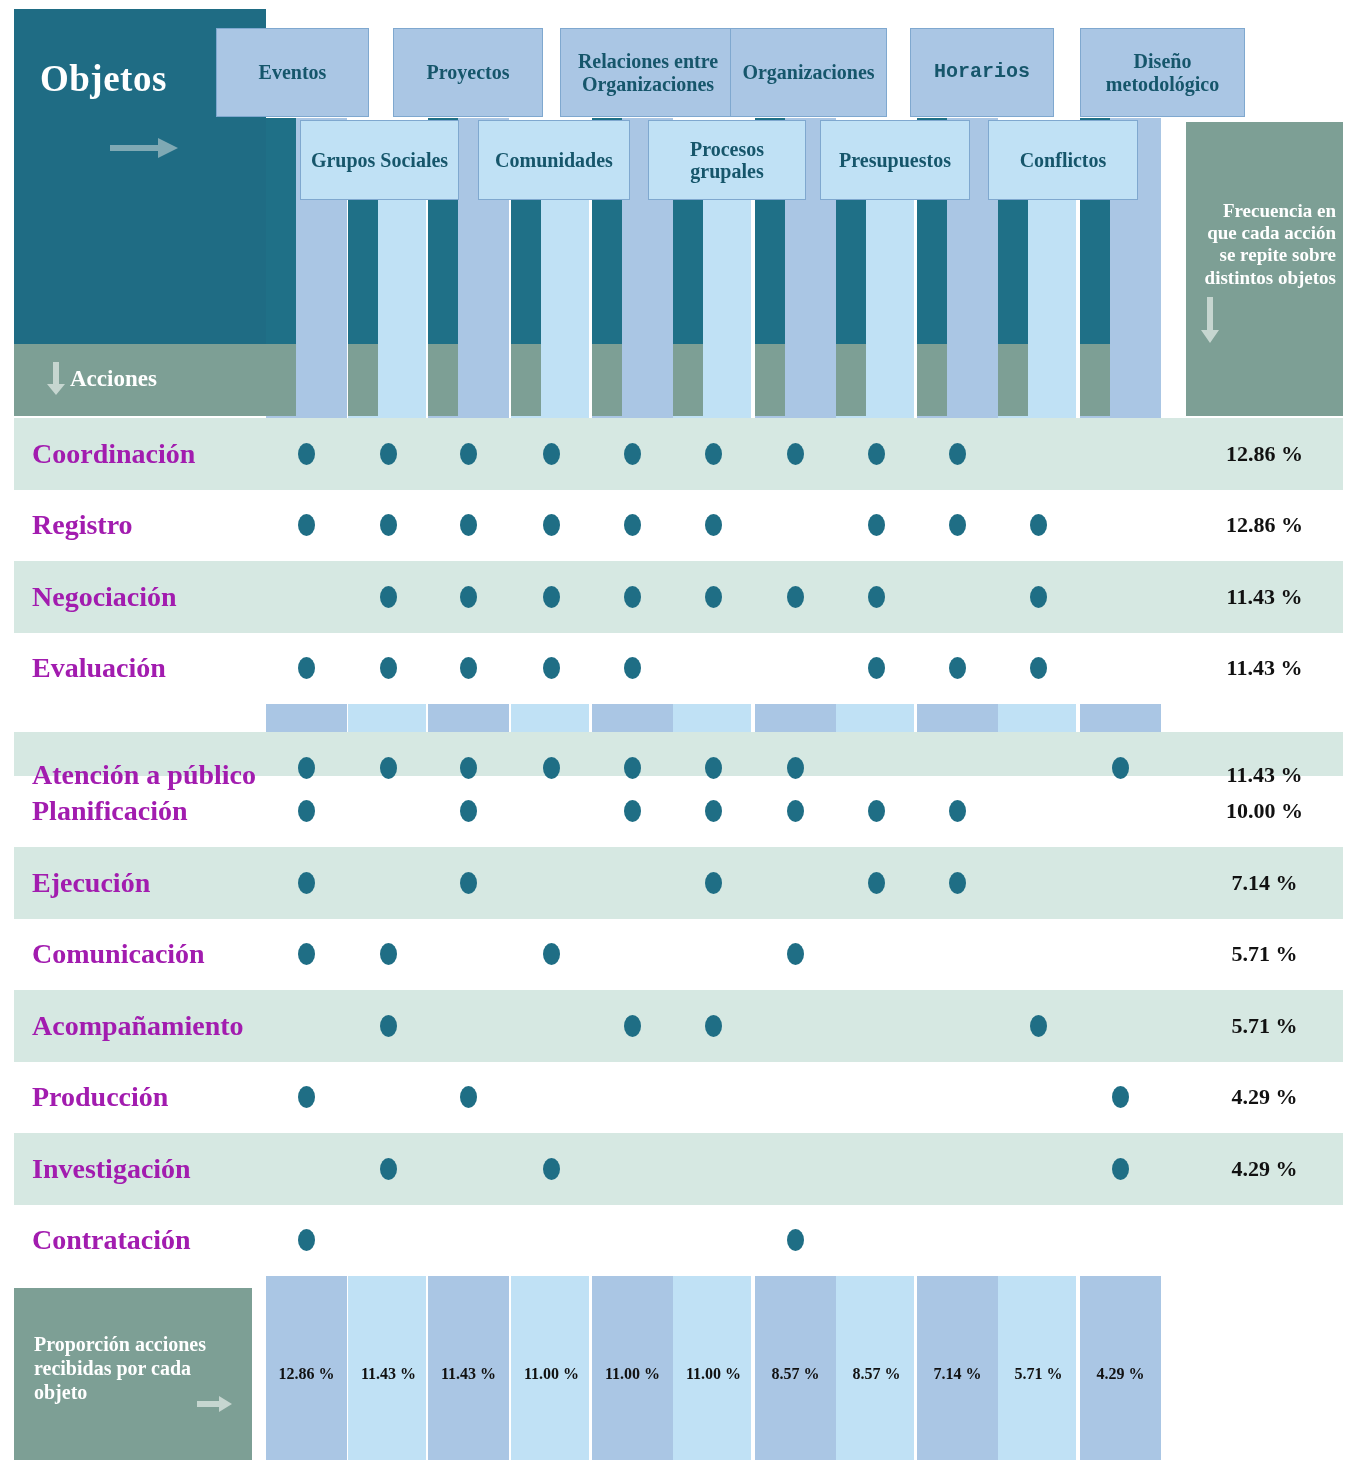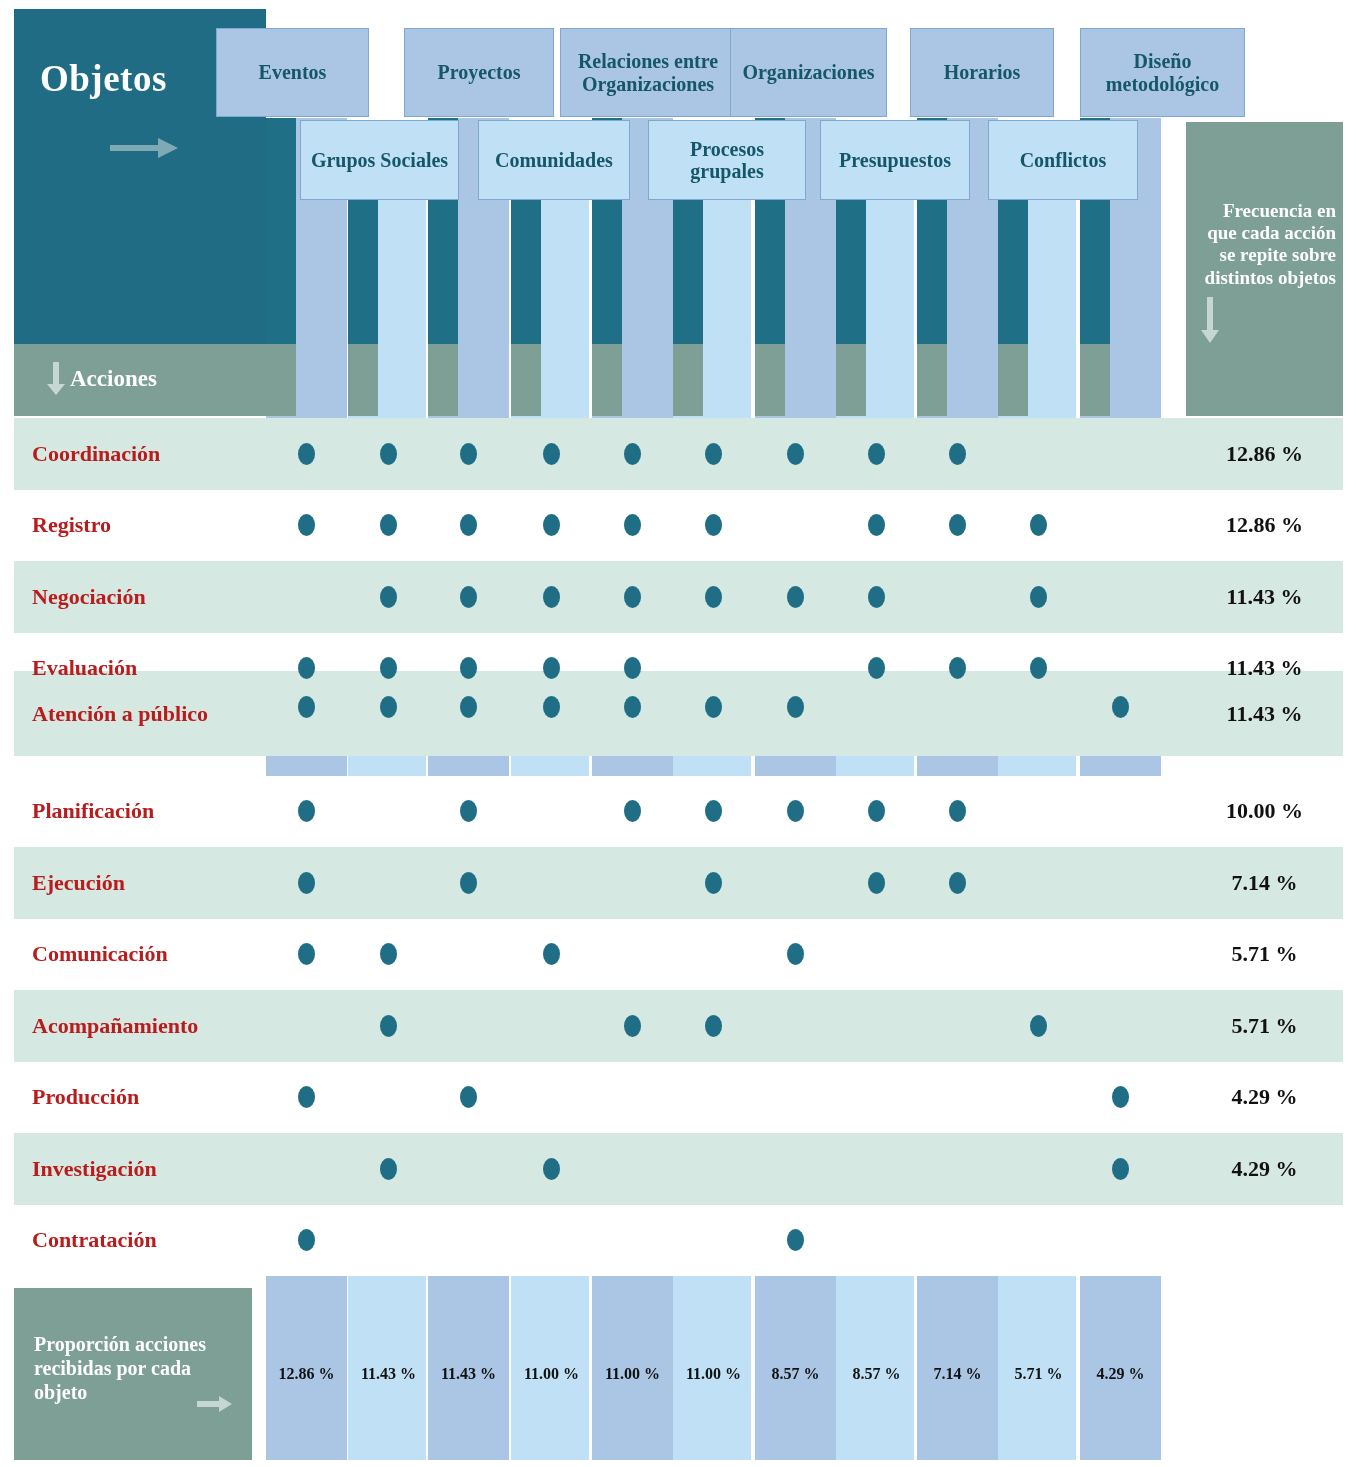--- a/index.html
+++ b/index.html
@@ -114,23 +114,23 @@
     position:absolute;
     left:14px; top:0;
     width:1329px;
     height:100%;
   }
   .mrow .rowlabel {
     position:absolute;
     left:32px;
     top:0; height:100%;
     display:flex; align-items:center;
-    font-size:22px;
-    font-weight:bold;
-    color:#b91c1c;
+    font-size:28px;
+    font-weight:bold;
+    color:#a21caf;
     z-index:6;
   }
   .mrow .rowpct {
     position:absolute;
     left:1186px; width:157px;
     top:0; height:100%;
     display:flex; align-items:center; justify-content:center;
     font-size:22px;
     font-weight:bold;
     color:#111111;
@@ -265,24 +265,24 @@
 
   <div id="frecuencia-block">
     <svg id="frecuencia-arrow" viewBox="0 0 20 48">
       <path d="M7 0 L13 0 L13 33 L19 33 L10 46 L1 33 L7 33 Z" fill="#c6d6d0"></path>
     </svg>
     <div id="frecuencia-text">Frecuencia en que cada acción se repite sobre distintos objetos</div>
   </div>
 
   <div id="headers">
       <div class="hdr-box hdr-row1" style="left: 216px; width: 153px;">Eventos</div>
-      <div class="hdr-box hdr-row1" style="left: 404px; width: 150px;">Proyectos</div>
+      <div class="hdr-box hdr-row1" style="left: 393px; width: 150px;">Proyectos</div>
       <div class="hdr-box hdr-row1" style="left: 560px; width: 176px;">Relaciones entre Organizaciones</div>
       <div class="hdr-box hdr-row1" style="left: 730px; width: 157px;">Organizaciones</div>
-      <div class="hdr-box hdr-row1" style="left: 910px; width: 144px;">Horarios</div>
+      <div class="hdr-box hdr-row1" style="left: 910px; width: 144px; font-family: Liberation Mono, monospace;">Horarios</div>
       <div class="hdr-box hdr-row1" style="left: 1080px; width: 165px;">Diseño metodológico</div>
       <div class="hdr-box hdr-row2" style="left: 300px; width: 159px;">Grupos Sociales</div>
       <div class="hdr-box hdr-row2" style="left: 478px; width: 152px;">Comunidades</div>
       <div class="hdr-box hdr-row2" style="left: 648px; width: 158px;">Procesos grupales</div>
       <div class="hdr-box hdr-row2" style="left: 820px; width: 150px;">Presupuestos</div>
       <div class="hdr-box hdr-row2" style="left: 988px; width: 150px;">Conflictos</div>
     </div>
 
   <div id="matrix">
       <div class="mrow" style="top: 418px; height: 71.5px;">
@@ -332,21 +332,21 @@
         <div class="dot" style="left: 298px; top: 24.75px;"></div>
         <div class="dot" style="left: 380px; top: 24.75px;"></div>
         <div class="dot" style="left: 460px; top: 24.75px;"></div>
         <div class="dot" style="left: 543px; top: 24.75px;"></div>
         <div class="dot" style="left: 624px; top: 24.75px;"></div>
         <div class="dot" style="left: 868px; top: 24.75px;"></div>
         <div class="dot" style="left: 949px; top: 24.75px;"></div>
         <div class="dot" style="left: 1030px; top: 24.75px;"></div>
         <div class="rowpct">11.43 %</div>
       </div>
-      <div class="mrow" style="top: 671px; height: 85px;">
+      <div class="mrow" style="top: 732px; height: 85px;">
         <div class="rowband" style="background: rgb(214, 232, 226);"></div>
         <div class="rowlabel">Atención a público</div>
         <div class="dot" style="left: 298px; top: 24.75px;"></div>
         <div class="dot" style="left: 380px; top: 24.75px;"></div>
         <div class="dot" style="left: 460px; top: 24.75px;"></div>
         <div class="dot" style="left: 543px; top: 24.75px;"></div>
         <div class="dot" style="left: 624px; top: 24.75px;"></div>
         <div class="dot" style="left: 705px; top: 24.75px;"></div>
         <div class="dot" style="left: 787px; top: 24.75px;"></div>
         <div class="dot" style="left: 1112px; top: 24.75px;"></div>

